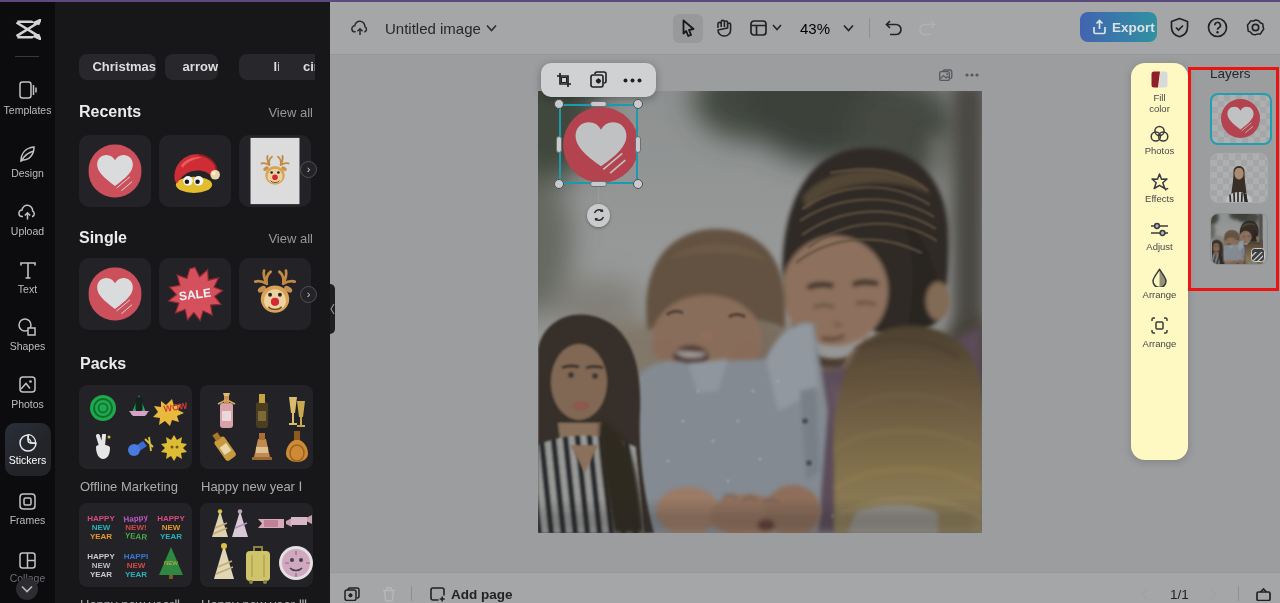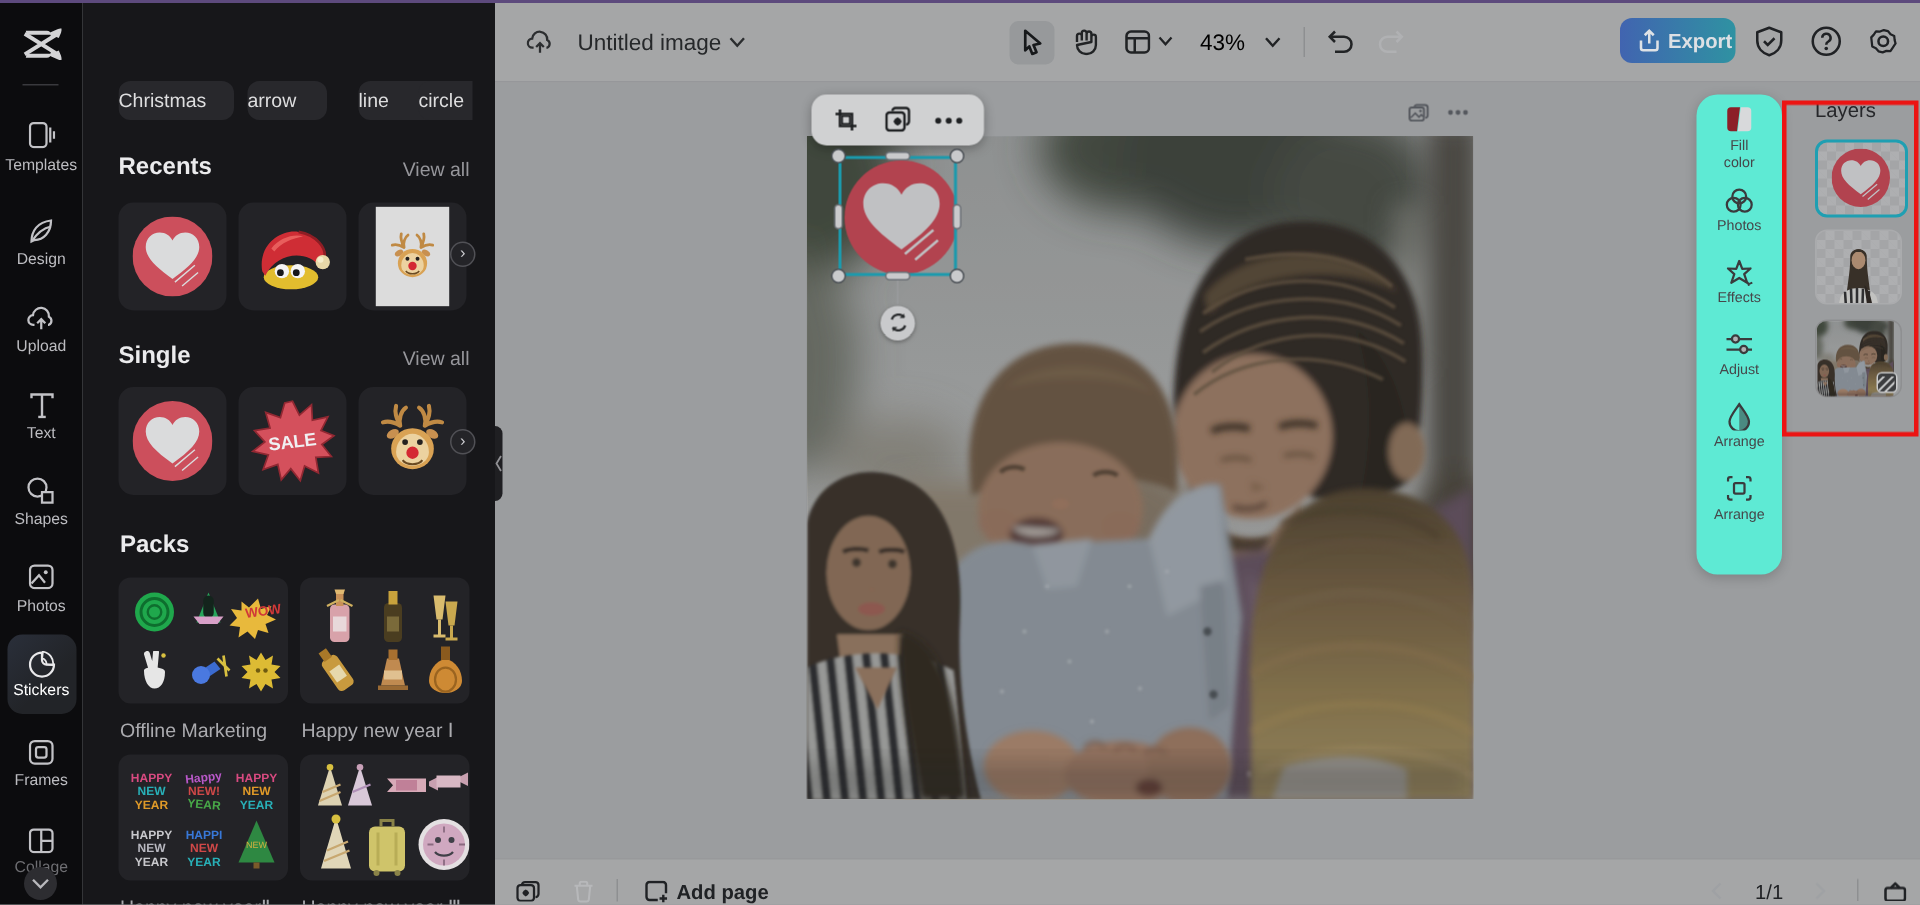--- a/index.html
+++ b/index.html
@@ -1,19 +1,19 @@
 <!DOCTYPE html>
 <html><head>
 <meta charset="utf-8">
 <style>
 *{margin:0;padding:0;box-sizing:border-box}
 html,body{width:1280px;height:603px;overflow:hidden;background:#9b9d9f;font-family:"Liberation Sans",sans-serif}
 #app{position:absolute;left:0;top:0;width:1280px;height:603px}
 .abs{position:absolute}
-.chip{top:0;height:26px;border-radius:8px;background:#28282c;color:#dededf;font-size:13px;font-weight:normal;text-align:left;line-height:26px}
+.chip{top:0;height:26px;border-radius:8px;background:#28282c;color:#dededf;font-size:13px;font-weight:bold;text-align:right;line-height:26px}
 .h1{font-size:16px;font-weight:bold;color:#ebebed}
 .viewall{font-size:13px;color:#96969b}
 .card{position:absolute;width:72px;height:72px;border-radius:10px;background:#232327}
 .pcard{position:absolute;width:113px;height:84px;border-radius:8px;background:#232327}
 .plabel{position:absolute;font-size:13px;color:#ababaf}
 .nextbtn{position:absolute;width:17px;height:17px;border-radius:50%;background:#242428;border:1px solid #515156;color:#cfcfd2;text-align:center;line-height:15px;font-size:11px}
 .navlabel{position:absolute;width:55px;text-align:center;font-size:10.5px;color:#bcbcc0;left:0}
 .tool-label{position:absolute;width:57px;text-align:center;font-size:9.5px;color:#46474a;left:0;line-height:10.5px}
 .hdl-c{width:10px;height:10px;border-radius:50%;background:#c9cacc;border:1.5px solid #4a4f55}
 .hdl-h{width:17px;height:6px;border-radius:3px;background:#c9cacc;border:1px solid #6a6f75}
@@ -596,21 +596,21 @@
 <div class="abs hdl-h" style="left:590px;top:181px"></div>
 <div class="abs hdl-v" style="left:556px;top:136px"></div>
 <div class="abs hdl-v" style="left:635px;top:136px"></div>
 
 <div class="abs" style="left:330px;top:284px;width:5px;height:50px;background:#1f1f22;border-radius:0 5px 5px 0">
   <svg class="abs" style="left:0px;top:19px" width="5" height="12" viewBox="0 0 5 12">
         <path d="M4 1 L1 6 L4 11" fill="none" stroke="#909094" stroke-width="1.2"></path>
       </svg>
 </div>
 
-<div class="abs" style="left:1131px;top:63px;width:57px;height:320px;border-radius:14px;background:#5eead4;box-shadow:0 2px 8px rgba(0,0,0,0.18)">
+<div class="abs" style="left:1131px;top:63px;width:57px;height:397px;border-radius:14px;background:#fef9c3;box-shadow:0 2px 8px rgba(0,0,0,0.18)">
   <svg class="abs" style="left:20px;top:8px" width="17" height="17" viewBox="0 0 17 17">
         <path d="M3 0.5 H9 L7 16.5 H3 A2.5 2.5 0 0 1 0.5 14 V3 A2.5 2.5 0 0 1 3 0.5 Z" fill="#8c1f28"></path>
         <path d="M9.5 0.5 H14 A2.5 2.5 0 0 1 16.5 3 V14 A2.5 2.5 0 0 1 14 16.5 H7.5 Z" fill="#d8d9db"></path>
       </svg>
   <div class="tool-label" style="top:30px">Fill<br>color</div>
   <svg class="abs" style="left:19px;top:62px" width="19" height="18" viewBox="0 0 19 18">
         <circle cx="9.5" cy="6" r="4.6" fill="none" stroke="#3a3b3d" stroke-width="1.5"></circle>
         <circle cx="5.8" cy="11.5" r="4.6" fill="none" stroke="#3a3b3d" stroke-width="1.5"></circle>
         <circle cx="13.2" cy="11.5" r="4.6" fill="none" stroke="#3a3b3d" stroke-width="1.5"></circle>
       </svg>

